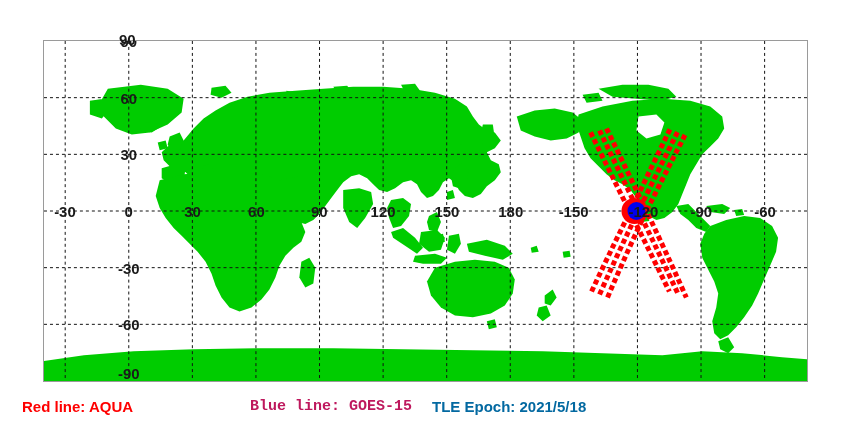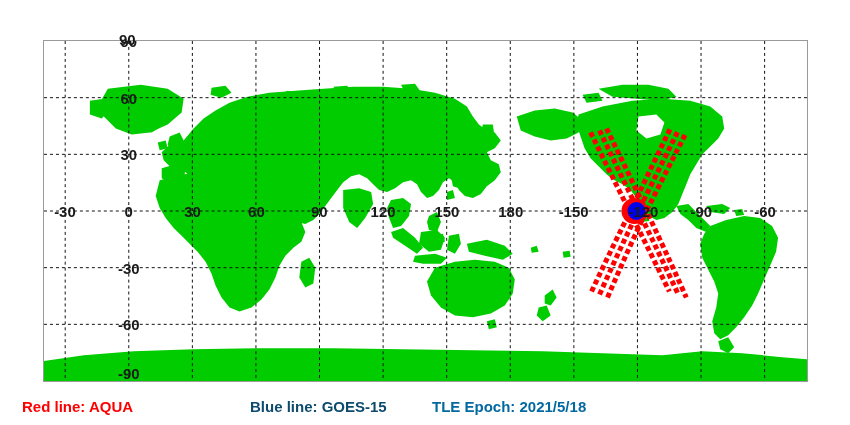--- a/index.html
+++ b/index.html
@@ -87,21 +87,21 @@
   }
   .legend-item {
     position: absolute;
     font-family: "Liberation Sans", sans-serif;
     font-size: 15px;
     font-weight: bold;
     white-space: nowrap;
     top: 6px;
   }
   #legend-red   { left: 22px;  color: #fe0000; }
-  #legend-blue  { left: 250px; color: #0c4a6e; }
+  #legend-blue  { left: 250px; color: #be185d; font-family: Liberation Mono, monospace; }
   #legend-epoch { left: 432px; color: #0369a1; }
 </style>
 </head>
 <body>
 
 <div id="map-figure">
 
   <div id="map-frame">
     <svg id="map-svg" viewBox="0 0 765 342" preserveAspectRatio="none">
 

